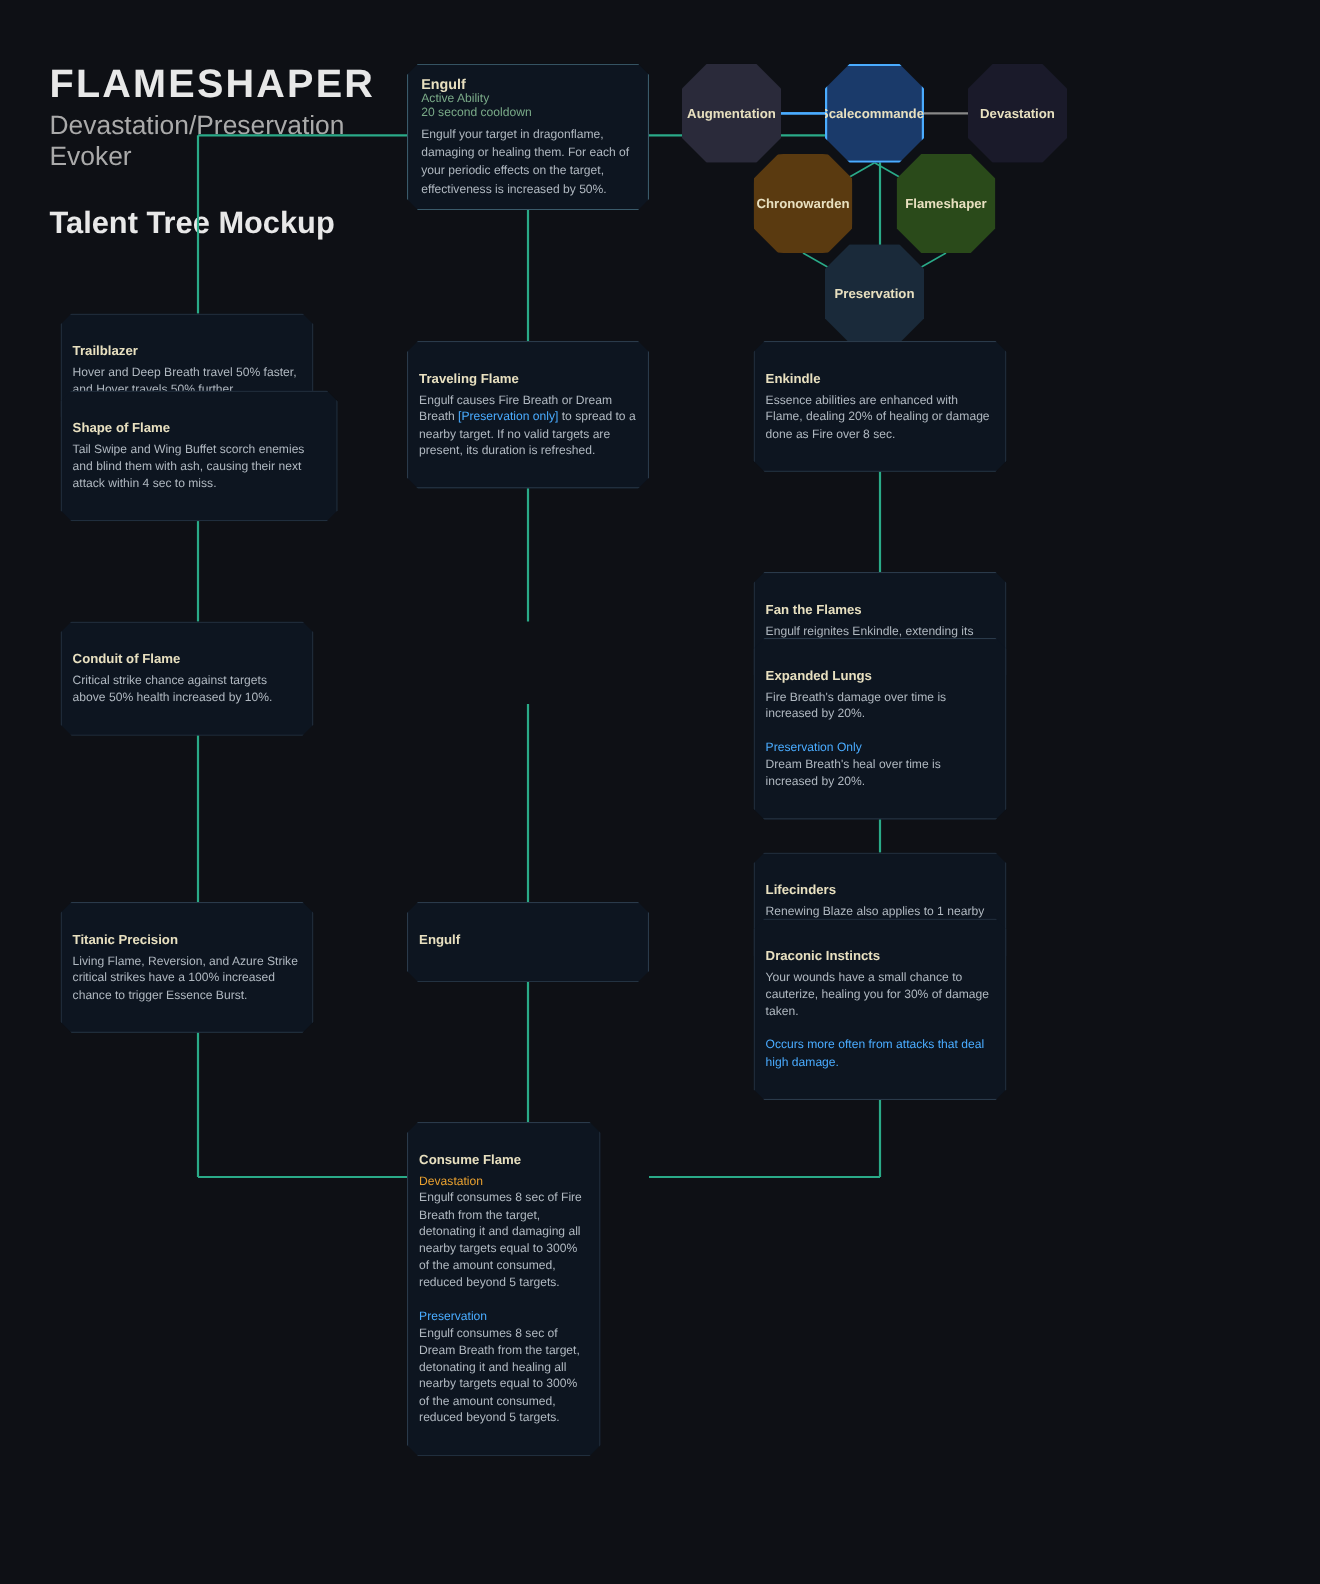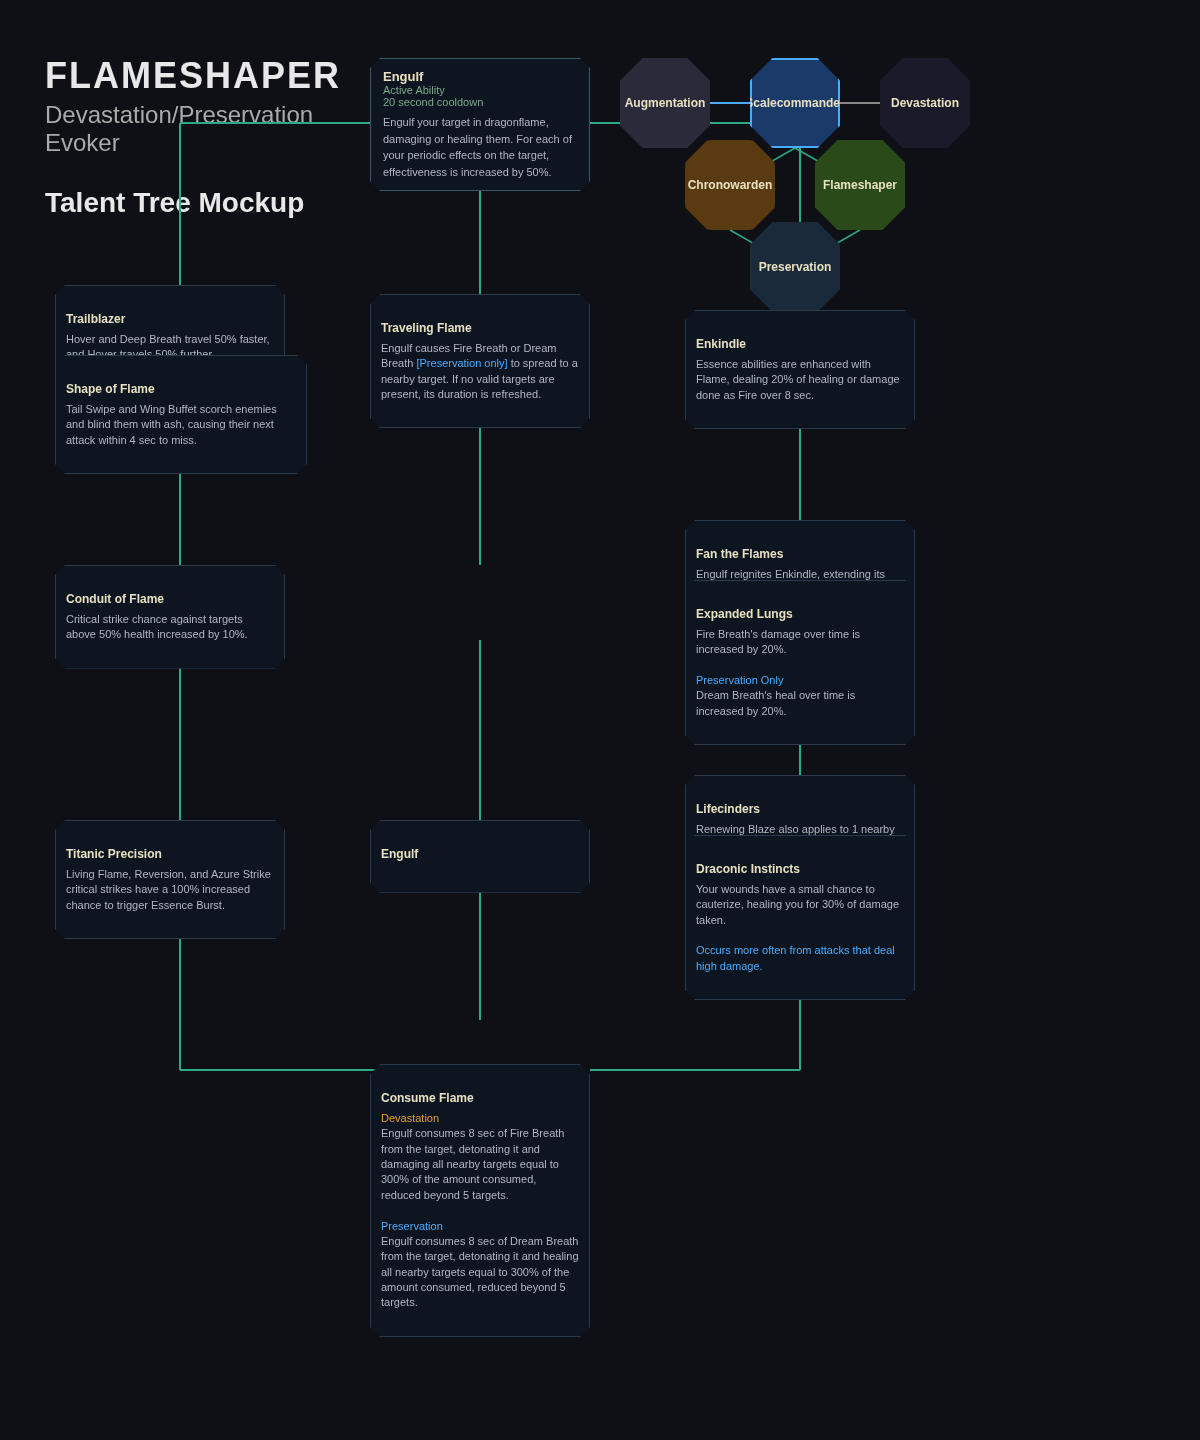--- a/index.html
+++ b/index.html
@@ -207,21 +207,21 @@
   <div class="talent-node octagon-cut" style="left:55px; top:285px; width:230px;">
     <div class="node-title">Trailblazer</div>
     <div class="node-body">Hover and Deep Breath travel 50% faster, and Hover travels 50% further.</div>
   </div>
 
   <div class="talent-node octagon-cut" style="left:55px; top:355px; width:252px;">
     <div class="node-title">Shape of Flame</div>
     <div class="node-body">Tail Swipe and Wing Buffet scorch enemies and blind them with ash, causing their next attack within 4 sec to miss.</div>
   </div>
 
-  <div class="talent-node octagon-cut" style="left:370px; top:294px; width:220px;">
+  <div class="talent-node octagon-cut" style="left:370px; top:310px; width:220px;">
     <div class="node-title">Traveling Flame</div>
     <div class="node-body">
       Engulf causes Fire Breath or Dream Breath <span class="highlight-blue">[Preservation only]</span> to spread to a nearby target. If no valid targets are present, its duration is refreshed.
     </div>
   </div>
 
   <div class="talent-node octagon-cut" style="left:685px; top:310px; width:230px;">
     <div class="node-title">Enkindle</div>
     <div class="node-body">Essence abilities are enhanced with Flame, dealing 20% of healing or damage done as Fire over 8 sec.</div>
   </div>
@@ -261,21 +261,21 @@
   </div>
 
   <div class="talent-node octagon-cut" style="left:685px; top:835px; width:230px;">
     <div class="node-title">Draconic Instincts</div>
     <div class="node-body">
       Your wounds have a small chance to cauterize, healing you for 30% of damage taken.<br><br>
       <span class="highlight-blue">Occurs more often from attacks that deal high damage.</span>
     </div>
   </div>
 
-  <div class="talent-node octagon-cut" style="left:370px; top:1064px; width:220px; min-height:195px;">
+  <div class="talent-node octagon-cut" style="left:370px; top:1020px; width:176px; min-height:195px;">
     <div class="node-title">Consume Flame</div>
     <div class="node-body">
       <span class="highlight-orange">Devastation</span><br>
       Engulf consumes 8 sec of Fire Breath from the target, detonating it and damaging all nearby targets equal to 300% of the amount consumed, reduced beyond 5 targets.<br><br>
       <span class="highlight-blue">Preservation</span><br>
       Engulf consumes 8 sec of Dream Breath from the target, detonating it and healing all nearby targets equal to 300% of the amount consumed, reduced beyond 5 targets.
     </div>
   </div>
 
 </div>

